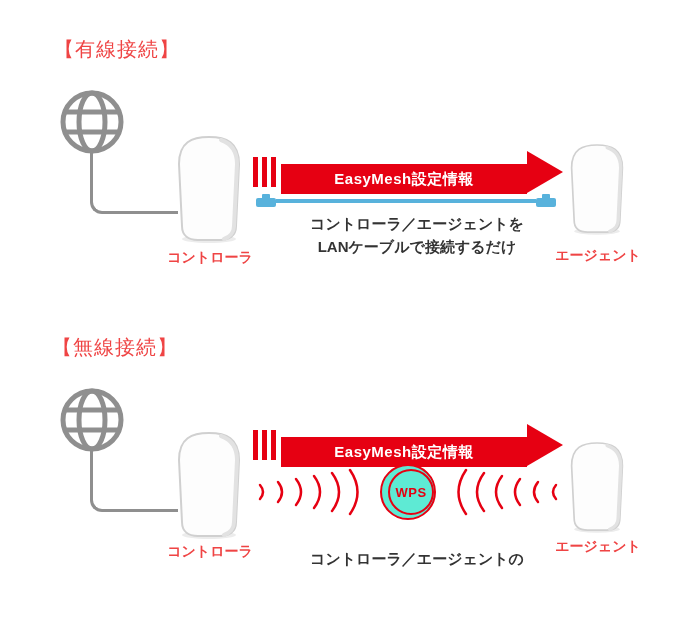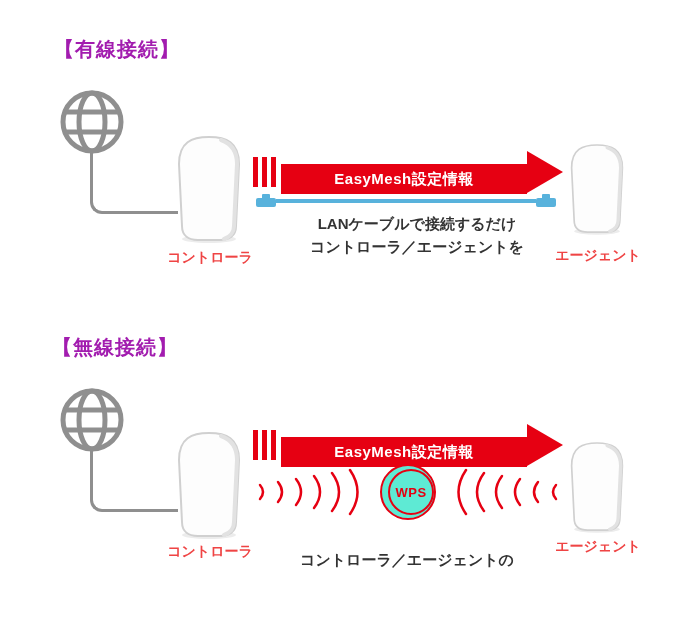--- a/index.html
+++ b/index.html
@@ -1,21 +1,21 @@
 <!DOCTYPE html>
 <html style="--red: #e60012; --blue: #58b2dc; --gray: #8f8f8f;"><head>
 <meta charset="utf-8">
 <style>
   * { margin:0; padding:0; box-sizing:border-box; }
   :root { --red:#e60012; --blue:#58b2dc; --gray:#8f8f8f; }
   body { background:#fff; }
   .canvas { position:relative; width:692px; height:626px; background:#fff; overflow:hidden;
             font-family:"Liberation Sans","DejaVu Sans",sans-serif; }
 
-  .title { position:absolute; font-size:20px; font-weight:bold; color:#a21caf; letter-spacing:1px; }
+  .title { position:absolute; font-size:20px; font-weight:normal; color:#ef4444; letter-spacing:1px; }
   .t-wired    { left:54px; top:36px; }
   .t-wireless { left:52px; top:334px; }
 
   .globe { position:absolute; width:68px; height:68px; }
   .g-wired    { left:58px; top:88px; }
   .g-wireless { left:58px; top:386px; }
 
   .wan-line { position:absolute; width:88px; height:62px;
               border-left:3px solid var(--gray); border-bottom:3px solid var(--gray);
               border-bottom-left-radius:12px; }
@@ -38,21 +38,21 @@
   .ahead { width:0; height:0; border-top:21px solid transparent; border-bottom:21px solid transparent;
            border-left:36px solid var(--red); }
 
   .lan { position:absolute; left:256px; top:194px; width:300px; display:flex; align-items:center; }
   .lanline { flex:1; height:4px; background:var(--blue); }
   .plug { display:flex; }
 
   .desc { position:absolute; width:300px; text-align:center; font-size:15px; font-weight:bold;
           color:#333; line-height:23px; }
   .d-wired    { left:267px; top:212px; }
-  .d-wireless { left:257px; top:548px; }
+  .d-wireless { left:267px; top:548px;font-family:Liberation Serif, serif; }
 
   .label { position:absolute; width:110px; text-align:center; font-size:14px; font-weight:bold; color:#ef4444; }
   .cl-wired    { left:155px; top:249px; }
   .al-wired    { left:543px; top:247px; }
   .cl-wireless { left:155px; top:543px; }
   .al-wireless { left:543px; top:538px; }
 
   .waves { position:absolute; left:252px; top:462px; width:312px; height:60px;
            display:flex; align-items:center; justify-content:space-between; }
   .wps { width:56px; height:56px; border:2px solid var(--red); border-radius:50%; background:#5eead4;
@@ -106,22 +106,22 @@
       <span class="lanline"></span>
       <span class="plug">
         <svg width="20" height="14" viewBox="0 0 20 14">
           <rect x="6" y="0" width="8" height="5" rx="1" style="fill:var(--blue)"></rect>
           <rect x="0" y="4" width="20" height="9" rx="2" style="fill:var(--blue)"></rect>
         </svg>
       </span>
     </div>
 
     <div class="desc d-wired">
+      <div>コントローラ／エージェントを</div>
       <div>LANケーブルで接続するだけ</div>
-      <div>コントローラ／エージェントを</div>
     </div>
 
     <div class="label cl-wired">コントローラ</div>
 
     <div class="device ag-wired">
       <svg width="66" height="94" viewBox="0 0 78 110">
         <ellipse cx="39" cy="105" rx="27" ry="4" fill="#ececec"></ellipse>
         <path d="M9 30 C9 8 22 3 39 3 C56 3 69 8 69 30 L66 92 C66 102 59 106 50 106 L28 106 C19 106 12 102 12 92 Z" fill="#fdfdfd" stroke="#d0d0d0" stroke-width="2"></path>
         <path d="M51 6 C63 10 67 19 67 30 L64 92 C64 98 60 103 54 105" fill="none" stroke="#e2e2e2" stroke-width="4" stroke-linecap="round"></path>
       </svg>

